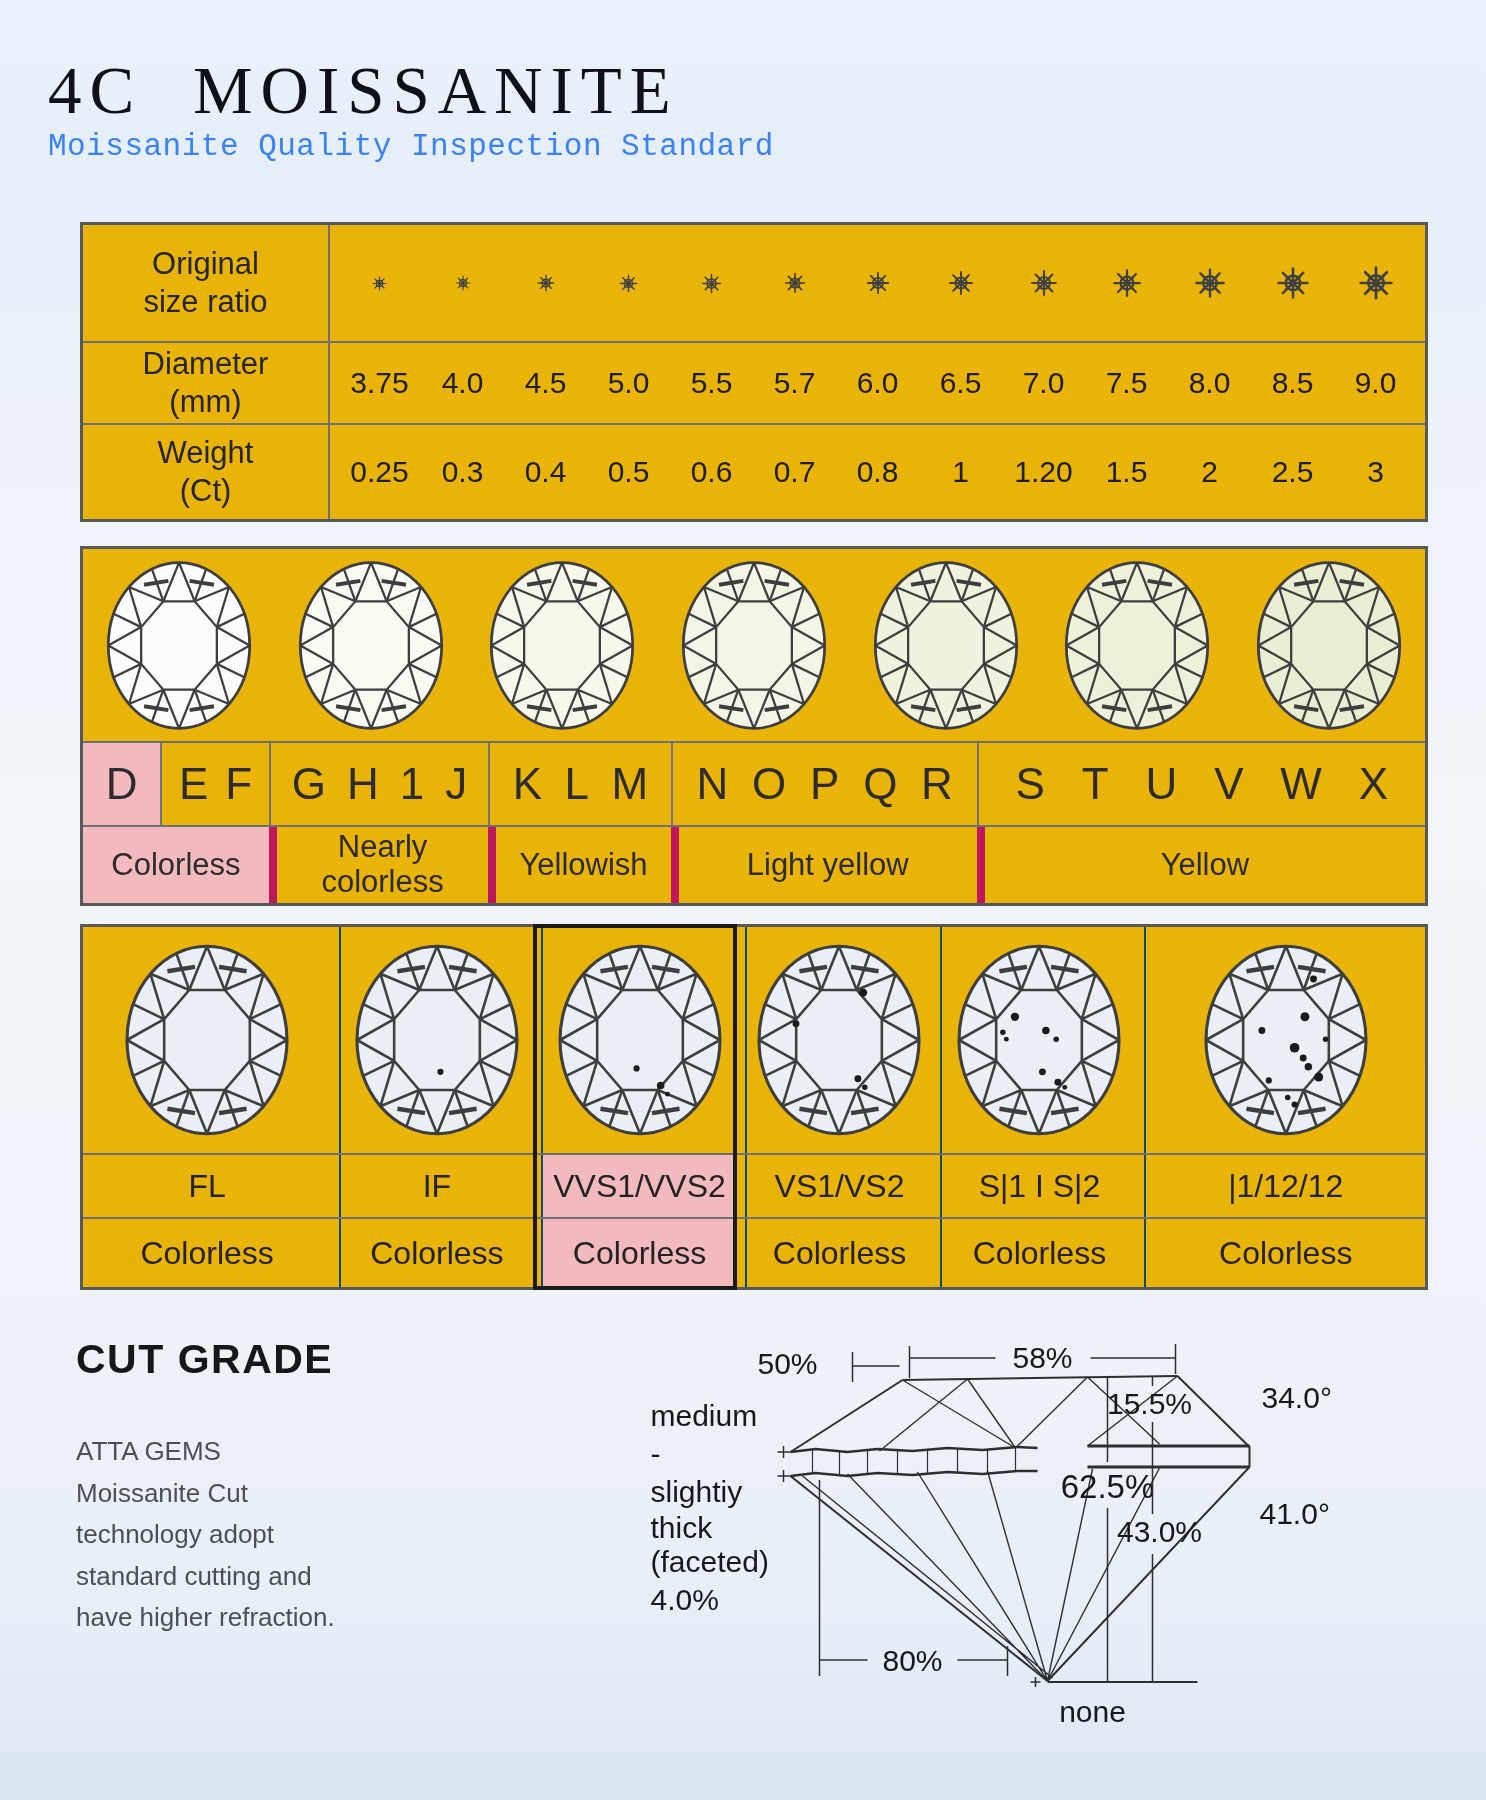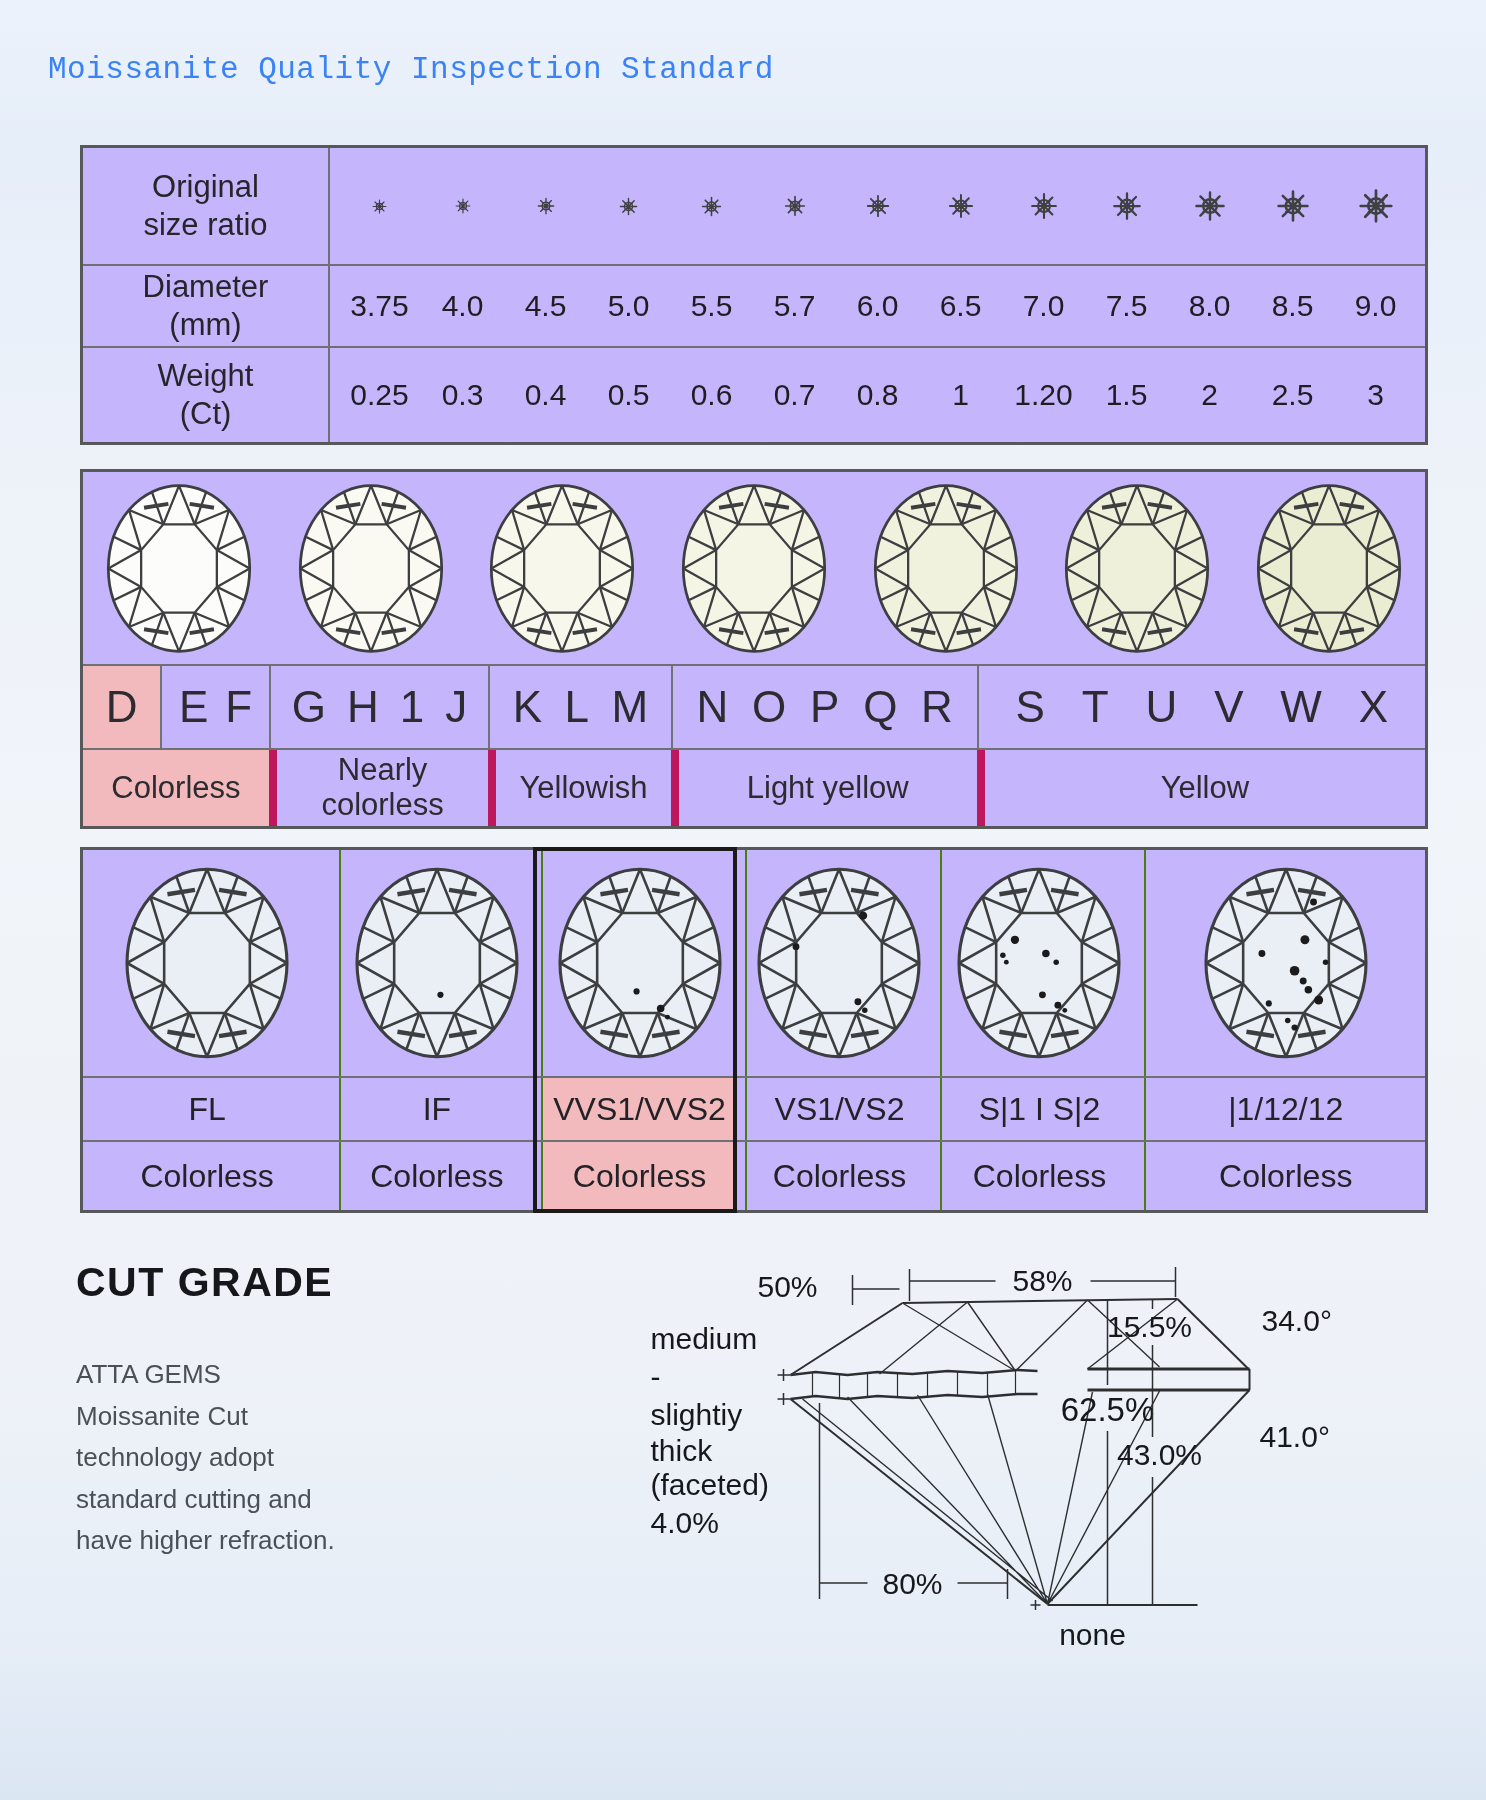--- a/index.html
+++ b/index.html
@@ -11,21 +11,21 @@
   }
   
   .header { padding:52px 0 0 48px; }
   .title {
     font-family:"Liberation Serif","DejaVu Serif",serif;
     font-size:67px; font-weight:500; letter-spacing:8px; word-spacing:26px; color:#10101a;
   }
   .subtitle { font-size:31px; color:#3b82f6; letter-spacing:.5px;font-family:Liberation Mono, monospace; }
 
   
-  .tbl { margin-left:80px; width:1348px; background:#c4b5fd; border:3px solid #57585a; }
+  .tbl { margin-left:80px; width:1348px; background:#eab308; border:3px solid #57585a; }
   .row-line { border-top:2px solid #6e7073; }
 
   
   .size-table { margin-top:58px; }
   .srow { display:flex; }
   .srow .lab {
     width:247px; flex:0 0 247px; border-right:2px solid #6e7073;
     display:flex; flex-direction:column; justify-content:center; align-items:center;
     font-size:31px; color:#26262a; line-height:1.22; text-align:center;
   }
@@ -47,21 +47,21 @@
   .cat { display:flex; align-items:center; justify-content:center; text-align:center;
          font-size:31px; color:#2c2c30; line-height:1.12; }
   .cat:nth-child(n+2) { border-left:8px solid #be185d;text-align:center; }
   .pink { background:#f3babd; }
 
   
   .clarity-table { margin-top:18px; position:relative; }
   .c6 { display:grid; grid-template-columns:18.5% 15% 15.2% 14.6% 15.2% 1fr; }
   .kdia-row { height:226px; }
   .kcell { display:flex; align-items:center; justify-content:center; }
-  .kcell:nth-child(n+2), .gcell:nth-child(n+2) { border-left:2px solid #4d7c0f;margin-left:8px; }
+  .kcell:nth-child(n+2), .gcell:nth-child(n+2) { border-left:2px solid #0c4a6e;margin-left:8px; }
   .kdia { width:172px; height:198px; display:block; }
   .grades-row { height:64px; } .colorless-row { height:70px; }
   .gcell { display:flex; align-items:center; justify-content:center; font-size:32px; color:#232327; }
   .grades-row .gcell:nth-child(3), .colorless-row .gcell:nth-child(3) { background:#f3babd; }
   .sel-outline { position:absolute; top:-3px; bottom:-3px; left:33.5%; width:15.2%;
                  border:4px solid #1a1a1a; pointer-events:none; }
 
   
   .cut-section { position:relative; height:490px; }
   .cut-left { position:absolute; left:76px; top:46px; width:470px; }
@@ -98,20 +98,21 @@
           <circle cx="12" cy="27" r="1.4"></circle>
         <circle cx="28" cy="13" r="1.4"></circle>
           <circle cx="27.5" cy="27.5" r="1.4"></circle>
           <circle cx="12.5" cy="12.5" r="1.4"></circle>
       </g>
     </symbol>
   </defs>
 </svg>
 
 <div class="header">
+  <div class="title">4C MOISSANITE</div>
   <div class="subtitle">Moissanite Quality Inspection Standard</div>
 </div>
 
 <div class="tbl size-table">
   <div class="srow r-gems">
     <div class="lab">
       <span>Original</span>
       <span>size ratio</span>
     </div>
     <div class="vals">

